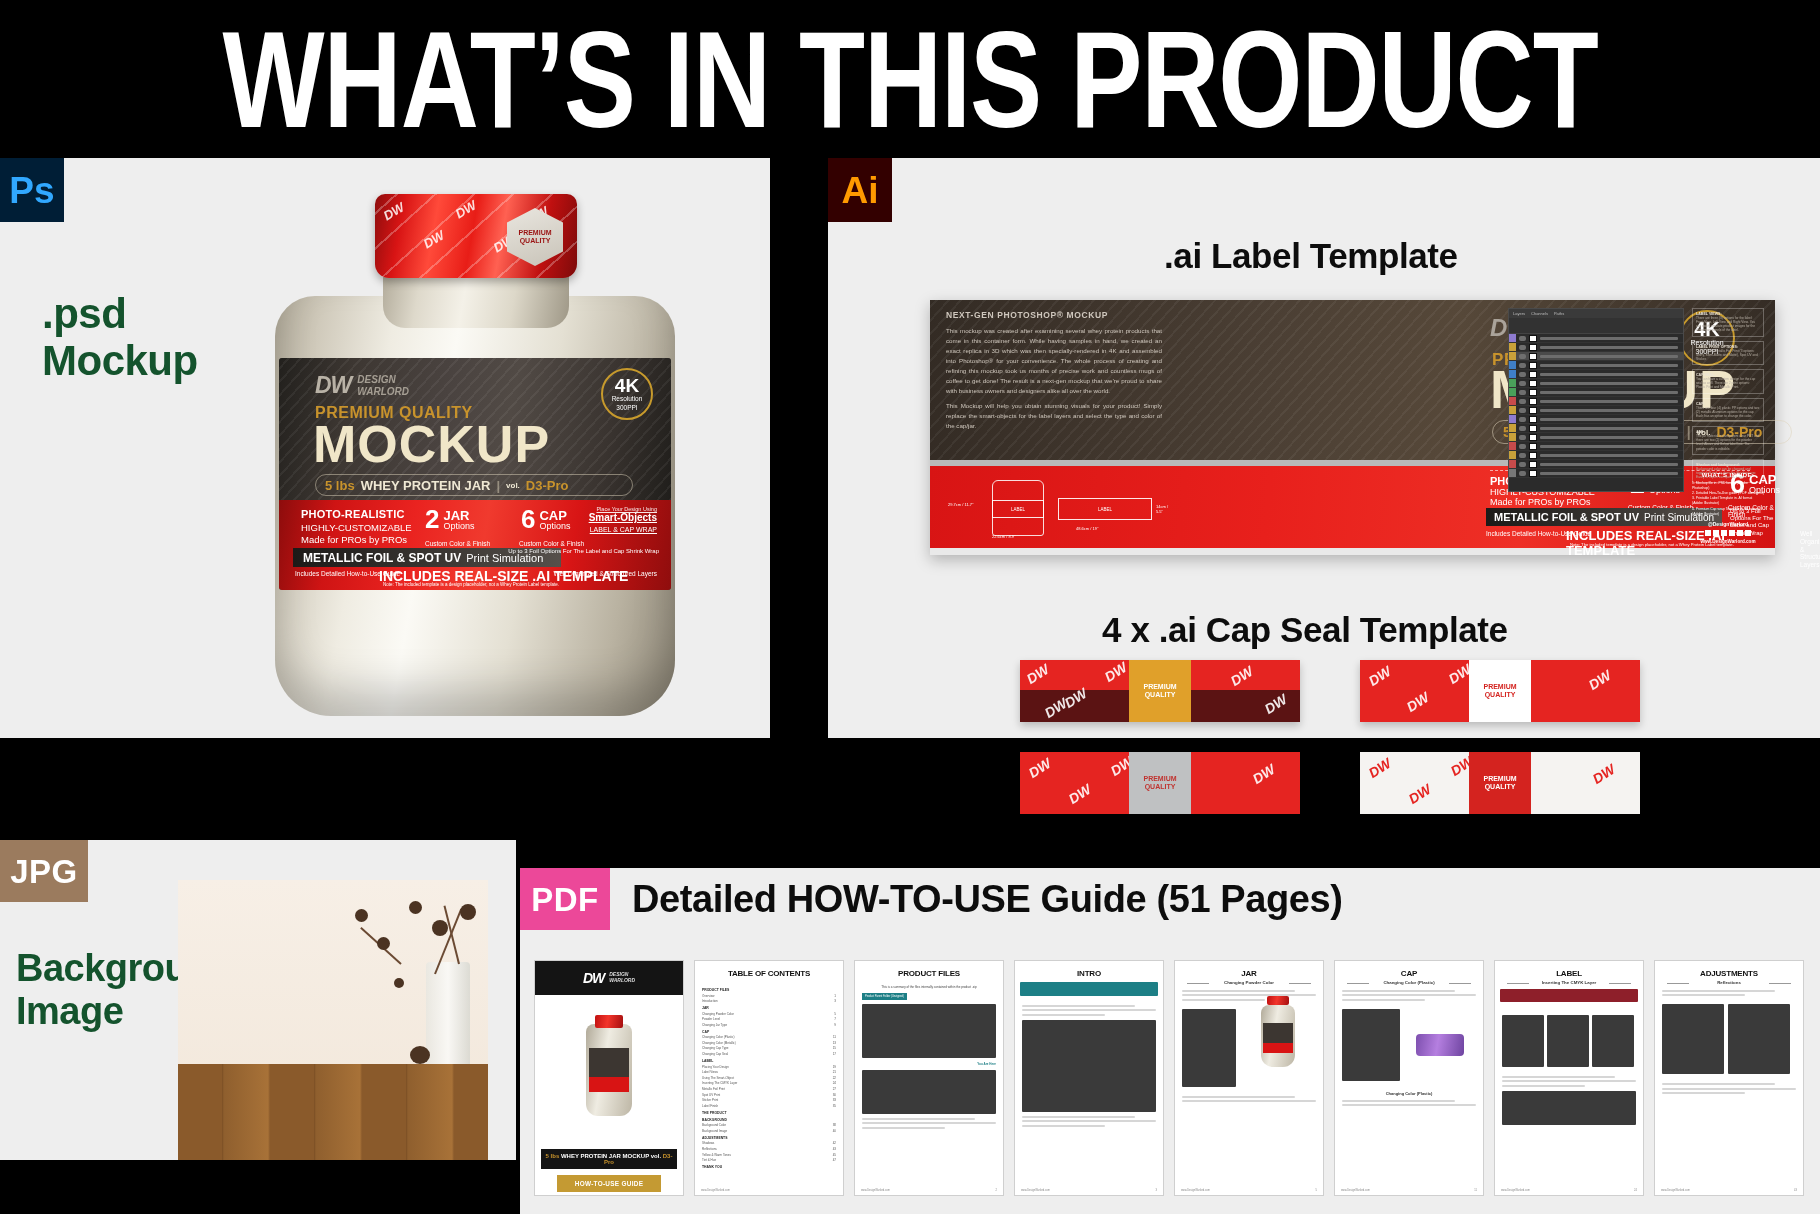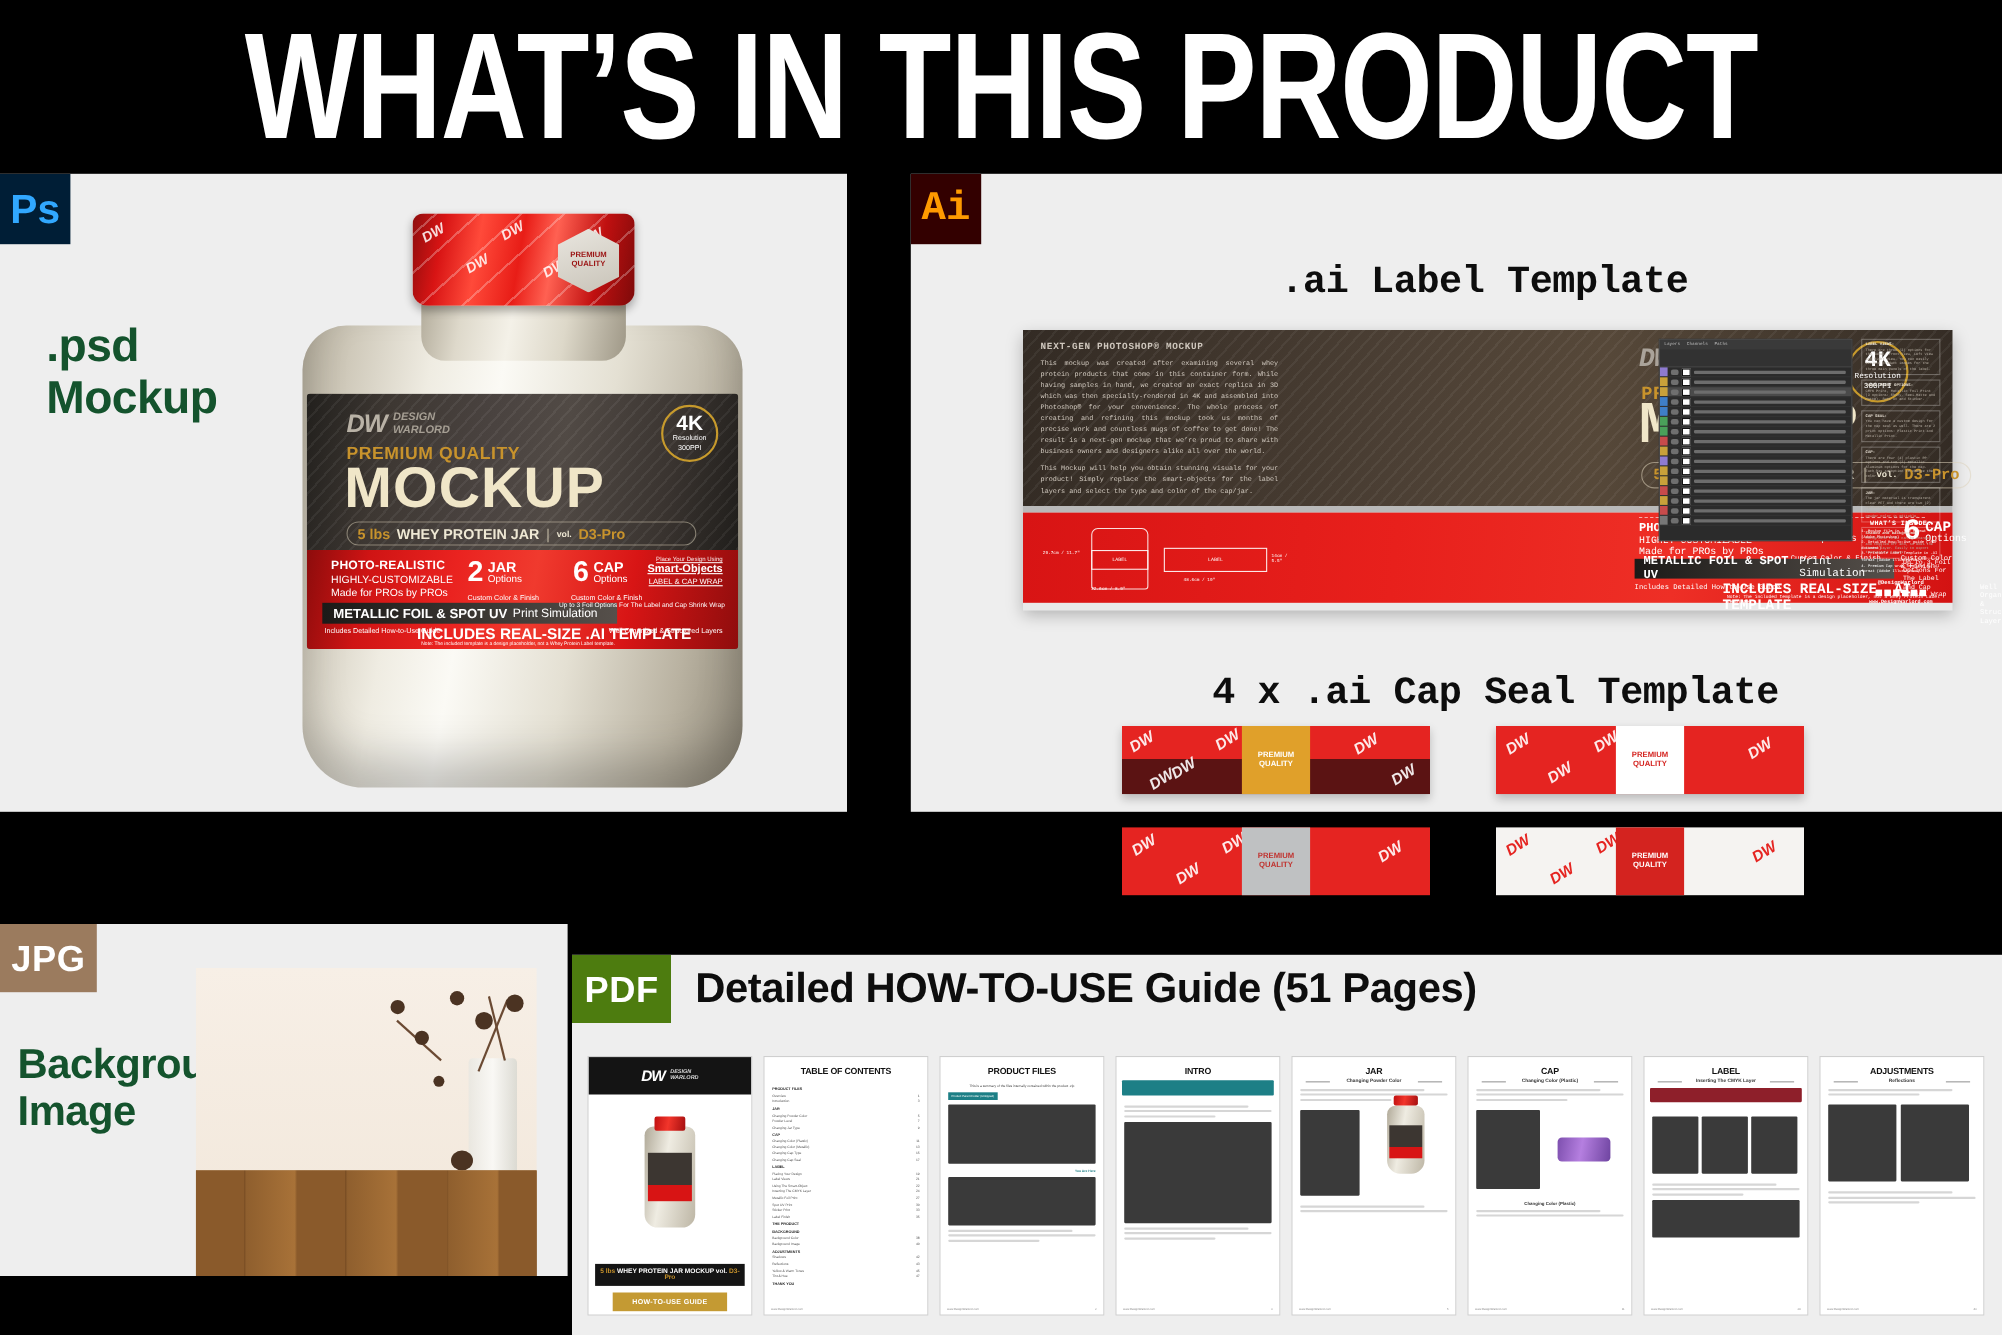--- a/index.html
+++ b/index.html
@@ -23,34 +23,34 @@
     font-size: 104px;
     letter-spacing: -1px;
     transform: scaleX(1.04) scaleY(1.32);
     white-space: nowrap;
     line-height: 1;
   }
 
   
   .panel { position: absolute; background: #eeeeee; overflow: hidden; }
   .p-psd  { left: 0;    top: 158px; width: 770px;  height: 580px; }
-  .p-ai   { left: 828px; top: 158px; width: 992px; height: 580px; font-family: Liberation Mono, monospace; }
+  .p-ai   { left: 828px; top: 158px; width: 992px; height: 580px; }
   .p-jpg  { left: 0;    top: 840px; width: 516px;  height: 320px; }
   .p-pdf  { left: 520px; top: 868px; width: 1300px; height: 346px; }
 
   
   .badge {
     position: absolute; left: 0; top: 0;
     display: flex; align-items: center; justify-content: center;
     font-weight: 700; line-height: 1;
   }
   .badge-ps { width: 64px; height: 64px; background: #001E36; color: #31A8FF; font-size: 37px; }
   .badge-ai { width: 64px; height: 64px; background: #330000; color: #FF9A00; font-size: 37px; }
   .badge-jpg{ width: 88px; height: 62px; background: #9B7B5E; color: #ffffff; font-size: 33px; letter-spacing: .5px;}
-  .badge-pdf{ width: 90px; height: 62px; background: #4d7c0f; color: #ffffff; font-size: 33px; letter-spacing: .5px;}
+  .badge-pdf{ width: 90px; height: 62px; background: #ec4899; color: #ffffff; font-size: 33px; letter-spacing: .5px;}
 
   .panel-caption {
     position: absolute; color: #14532d; font-weight: 700;
     font-size: 42px; line-height: 1.12; letter-spacing: -.5px;
   }
 
   .sec-head {
     position: absolute; color: #0d0d0d; font-weight: 700;
     font-size: 35px; letter-spacing: -.4px; white-space: nowrap;
   }

